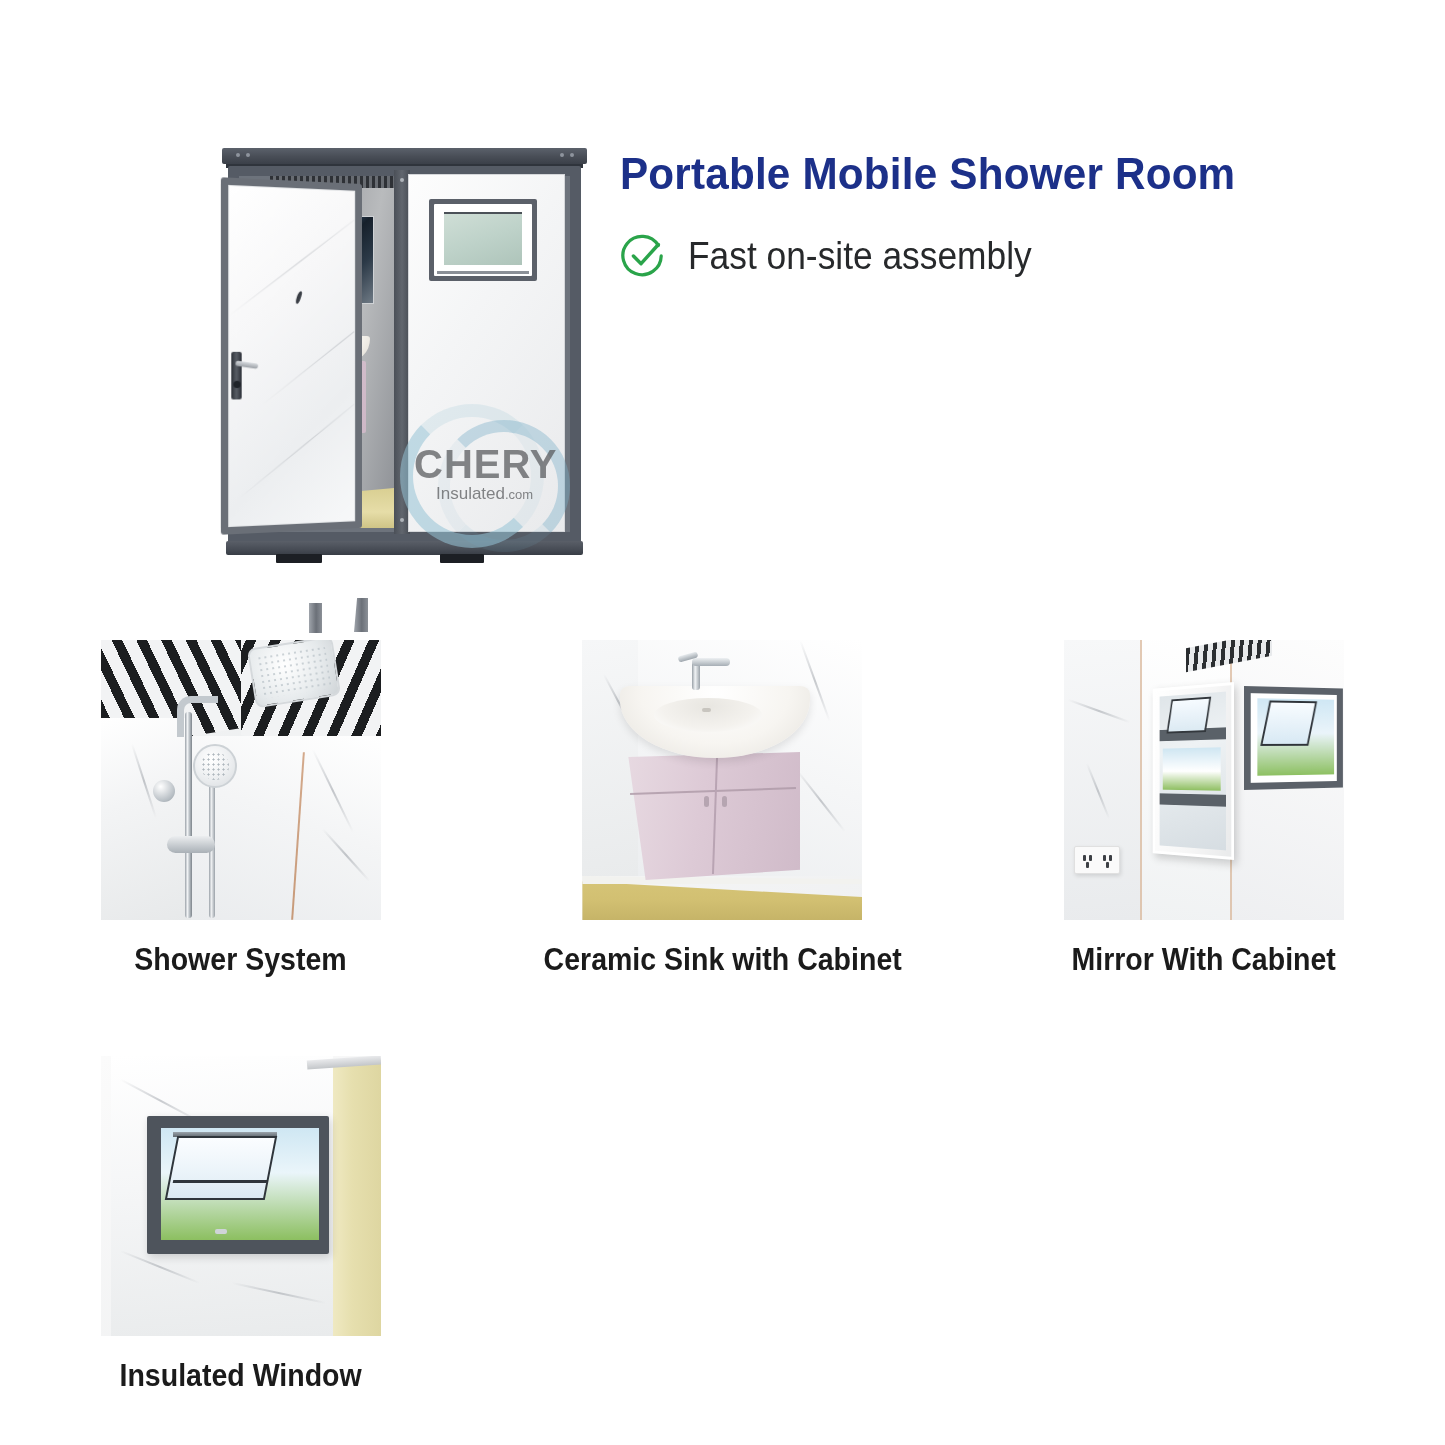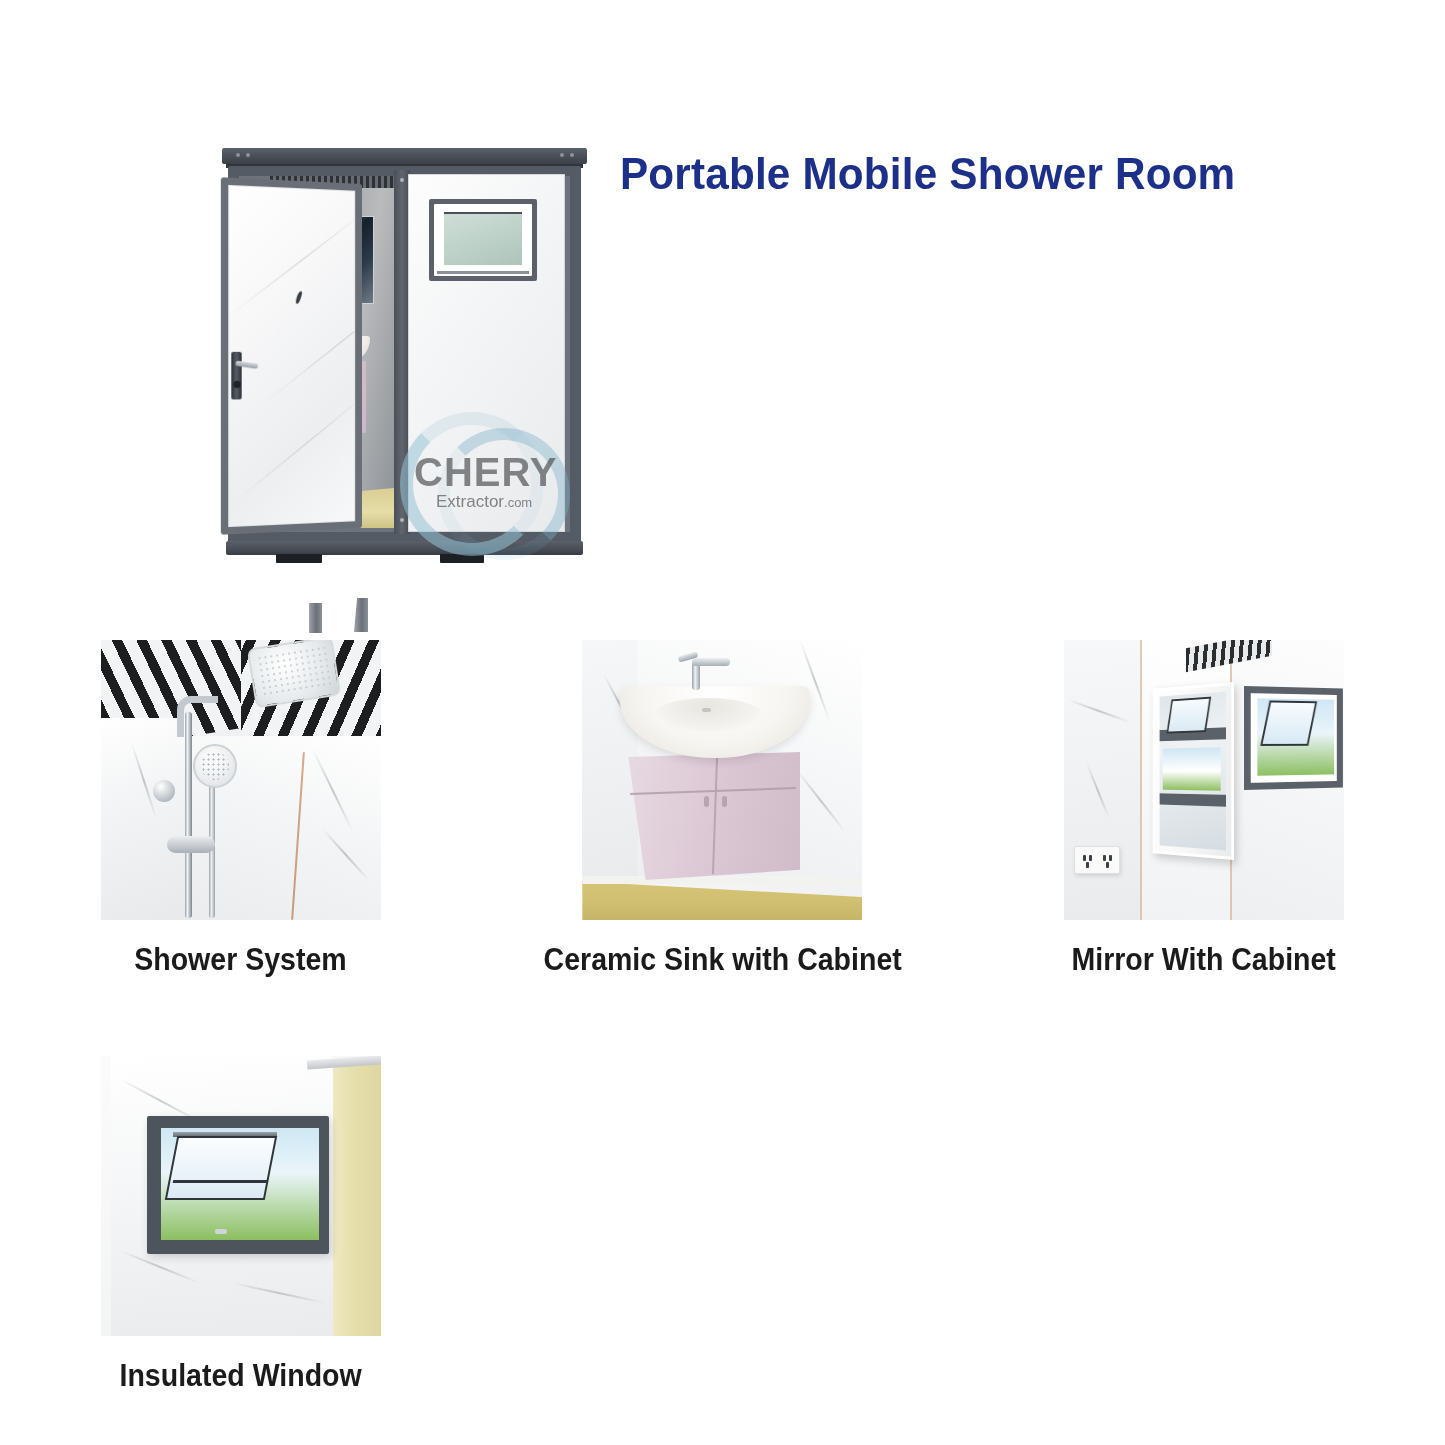--- a/index.html
+++ b/index.html
@@ -91,21 +91,21 @@
     background:#1f2329;}
   .door-hole{position:absolute;left:66px;top:100px;width:4px;height:13px;
     background:#3a3e45;border-radius:60% 40% 50% 50%;transform:rotate(18deg);}
 
   
   .base-rail{position:absolute;left:4px;bottom:8px;width:357px;height:14px;
     background:linear-gradient(180deg,#5a5f68 0%,#474c55 60%,#383d45 100%);border-radius:2px;}
   .foot{position:absolute;bottom:0px;height:9px;background:#1c1f24;border-radius:1px;}
 
   
-  .wm{position:absolute;left:310px;top:270px;width:180px;height:130px;pointer-events:none;}
+  .wm{position:absolute;left:310px;top:262px;width:180px;height:130px;pointer-events:none;}
   .wm-swirl{position:absolute;left:8px;top:2px;width:118px;height:118px;border-radius:50%;
     border:13px solid rgba(150,196,214,.55);
     border-right-color:rgba(150,196,214,.12);border-top-color:rgba(150,196,214,.2);}
   .wm-swirl2{position:absolute;left:46px;top:18px;width:108px;height:108px;border-radius:50%;
     border:12px solid rgba(122,176,200,.40);
     border-left-color:rgba(122,176,200,.08);border-bottom-color:rgba(122,176,200,.12);}
   .wm-chery{position:absolute;left:22px;top:40px;font-size:40px;font-weight:bold;
     letter-spacing:1px;color:rgba(86,88,90,.72);font-family:"Liberation Sans",sans-serif;}
   .wm-sub{position:absolute;left:44px;top:82px;font-size:17px;color:rgba(86,88,90,.72);}
   .wm-sub b{font-weight:normal;}
@@ -390,36 +390,45 @@
         <div class="foot" style="left:54px;width:46px"></div>
         <div class="foot" style="left:218px;width:44px"></div>
 
       </div>
 
       <div class="wm">
         <div class="wm-swirl"></div>
         <div class="wm-swirl2"></div>
         <div class="wm-chery">CHERY</div>
         <div class="wm-sub">
-          <b>Extractor</b><span>.com</span>
+          <b>Insulated</b><span>.com</span>
         </div>
       </div>
 
       <div class="frag" style="left:227px;top:463px;width:13px;height:30px;"></div>
       <div class="frag" style="left:272px;top:458px;width:14px;height:34px;clip-path:polygon(22% 0,100% 0,100% 100%,0 100%);"></div>
     </div>
 
     <div class="info">
       <div class="title">Portable Mobile Shower Room</div>
 
       <div class="bullets">
 
 
 
 
+        <div class="bullet">
+          <span class="chk">
+            <svg viewBox="0 0 48 48" width="46" height="46">
+              <path d="M40 13 A20 20 0 1 0 43 24" fill="none" stroke="#2aa44a" stroke-width="3.4" stroke-linecap="round"></path>
+              <path d="M14 24 L22 32 L40 12" fill="none" stroke="#2aa44a" stroke-width="3.6" stroke-linecap="round" stroke-linejoin="round"></path>
+            </svg>
+          </span>
+          <span class="btext">Fast on-site assembly</span>
+        </div>
 
       </div>
     </div>
   </div>
 
   <div class="grid">
 
     <div class="row">
 
       <div class="cell">

